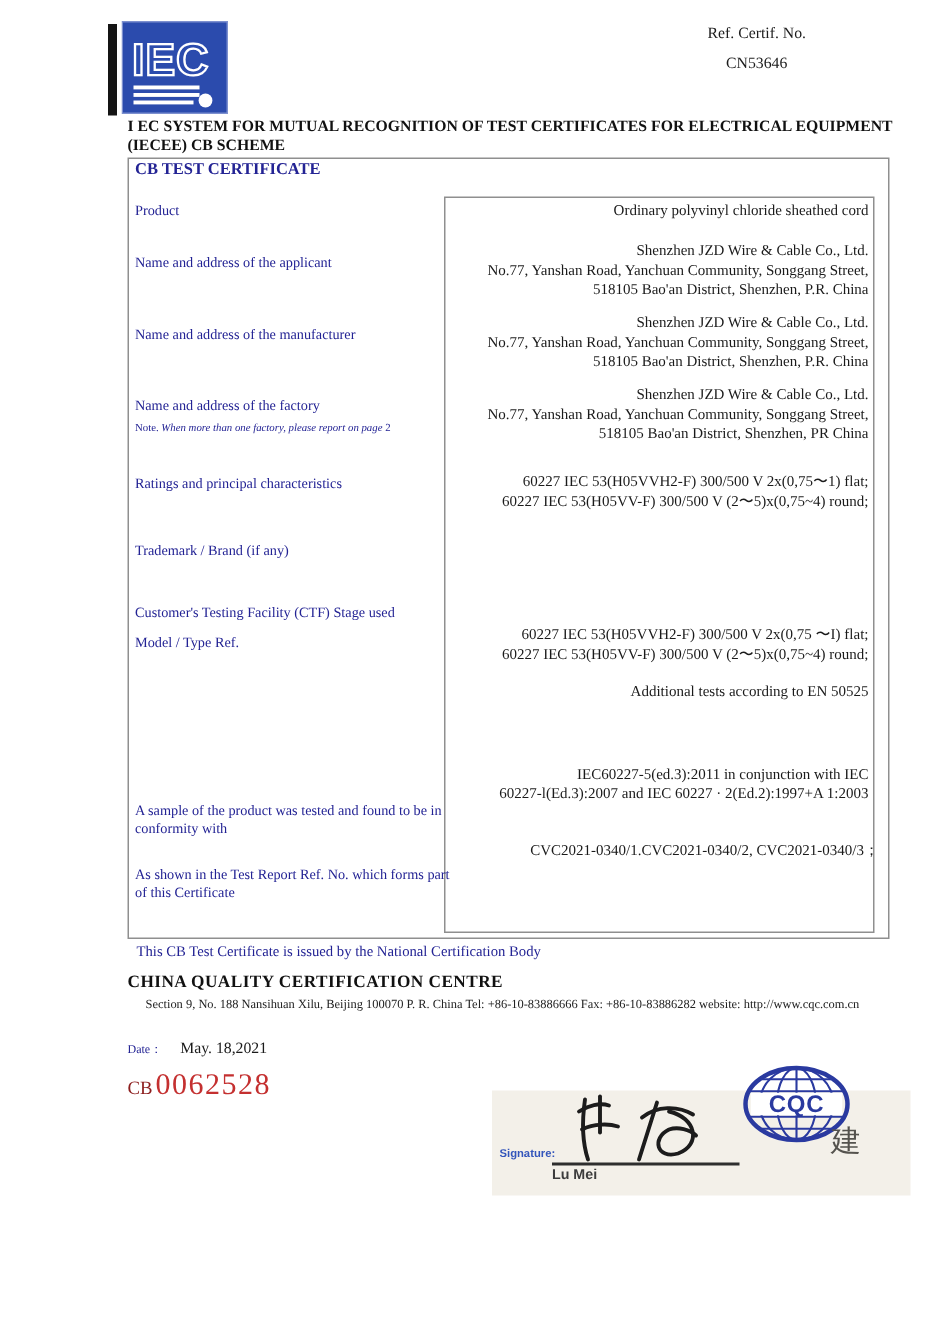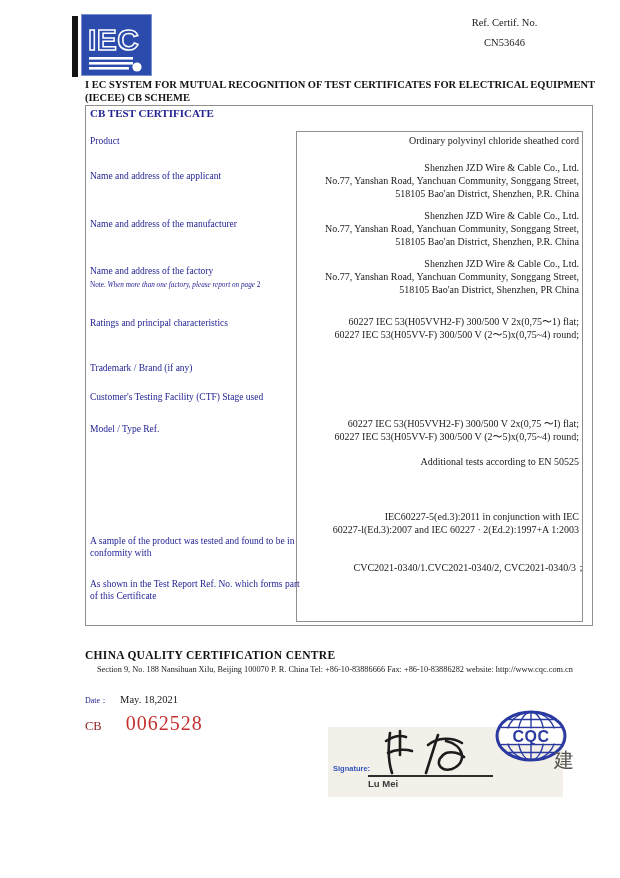--- a/index.html
+++ b/index.html
@@ -20,24 +20,24 @@
   .lbl { color:#232394; font-size:9.5px; line-height:11.5px; width:205px; left:62px; }
   .note { color:#232394; font-size:7.2px; left:62px; width:215px; }
   .note i { }
   .val { color:#1a1a1a; font-size:10px; line-height:13px; width:278px; left:273px; white-space:pre-line;text-align:right; }
   .issued-by { left:63px; top:629px; font-size:9.8px; color:#232394; }
   .ncb-name { left:57px; top:649px; font-size:11.5px; font-weight:bold; letter-spacing:0.3px; color:#111; }
   .ncb-contact { left:57px; top:665px; width:540px; font-size:8.3px; color:#222;padding-left:12px; }
   .date-row { left:57px; top:694px; display:flex; align-items:baseline; gap:12px; }
   .date-label { font-size:8px; color:#232394; }
   .date-value { font-size:10.5px; color:#1a1a1a; }
-  .cb-row { left:57px; top:712px; display:flex; align-items:baseline; gap:24px; }
+  .cb-row { left:57px; top:712px; display:flex; align-items:baseline; gap:2px; }
   .cb-prefix { font-size:12.5px; color:#8c1d1d; }
   .cb-number { font-size:20px; color:#c43030; letter-spacing:1px; }
-  .sig-patch { left:300px; top:727px; width:235px; height:70px; background:#f3f0e9; }
+  .sig-patch { left:300px; top:727px; width:279px; height:70px; background:#f3f0e9; }
   .sig-svg { position:absolute; left:48px; top:0px; width:125px; height:48px; }
   .sig-label { position:absolute; left:5px; top:37px; font-family:"Liberation Sans", sans-serif; font-size:7.5px; font-weight:bold; color:#3355bb; }
   .sig-line { position:absolute; left:40px; top:48px; width:125px; height:2px; background:#2e2e2e; }
   .sig-name { position:absolute; left:40px; top:51px; width:125px; text-align:left; font-family:"Liberation Sans", sans-serif; font-size:9.5px; font-weight:bold; color:#3c3c3c; }
   .cqc-logo { left:467px; top:710px; width:72px; height:52px; }
   .stamp-char { left:526px; top:747px; font-size:20px; color:#55534e; }
 </style>
 </head>
 <body>
 
@@ -84,35 +84,36 @@
   <div class="abs val" style="top:257px">Shenzhen JZD Wire &amp; Cable Co., Ltd.
 No.77, Yanshan Road, Yanchuan Community, Songgang Street,
 518105 Bao'an District, Shenzhen, PR China</div>
 
   <div class="abs lbl" style="top:318px">Ratings and principal characteristics</div>
   <div class="abs val" style="top:315px">60227 IEC 53(H05VVH2-F) 300/500 V 2x(0,75〜1) flat;
 60227 IEC 53(H05VV-F) 300/500 V (2〜5)x(0,75~4) round;</div>
 
   <div class="abs lbl" style="top:363px">Trademark / Brand (if any)</div>
 
-  <div class="abs lbl" style="top:392px">Customer's Testing Facility (CTF) Stage used</div>
+  <div class="abs lbl" style="top:404px">Customer's Testing Facility (CTF) Stage used</div>
 
   <div class="abs lbl" style="top:424px">Model / Type Ref.</div>
   <div class="abs val" style="top:417px">60227 IEC 53(H05VVH2-F) 300/500 V 2x(0,75 〜I) flat;
 60227 IEC 53(H05VV-F) 300/500 V (2〜5)x(0,75~4) round;</div>
 
   <div class="abs val" style="top:455px">Additional tests according to EN 50525</div>
 
   <div class="abs lbl" style="top:536px;width:212px">A sample of the product was tested and found to be in conformity with</div>
   <div class="abs val" style="top:510px">IEC60227-5(ed.3):2011 in conjunction with IEC
 60227-l(Ed.3):2007 and IEC 60227 · 2(Ed.2):1997+A 1:2003</div>
 
   <div class="abs lbl" style="top:579px;width:212px">As shown in the Test Report Ref. No. which forms part of this Certificate</div>
   <div class="abs val" style="top:561px;left:280px">CVC2021-0340/1.CVC2021-0340/2, CVC2021-0340/3；</div>
 
+  <div class="abs issued-by">This CB Test Certificate is issued by the National Certification Body</div>
   <div class="abs ncb-name">CHINA QUALITY CERTIFICATION CENTRE</div>
   <div class="abs ncb-contact">Section 9, No. 188 Nansihuan Xilu, Beijing 100070 P. R. China Tel: +86-10-83886666 Fax: +86-10-83886282 website: http://www.cqc.com.cn</div>
 
   <div class="abs date-row">
     <span class="date-label">Date：</span>
     <span class="date-value">May. 18,2021</span>
   </div>
 
   <div class="abs cb-row">
     <span class="cb-prefix">CB</span>

